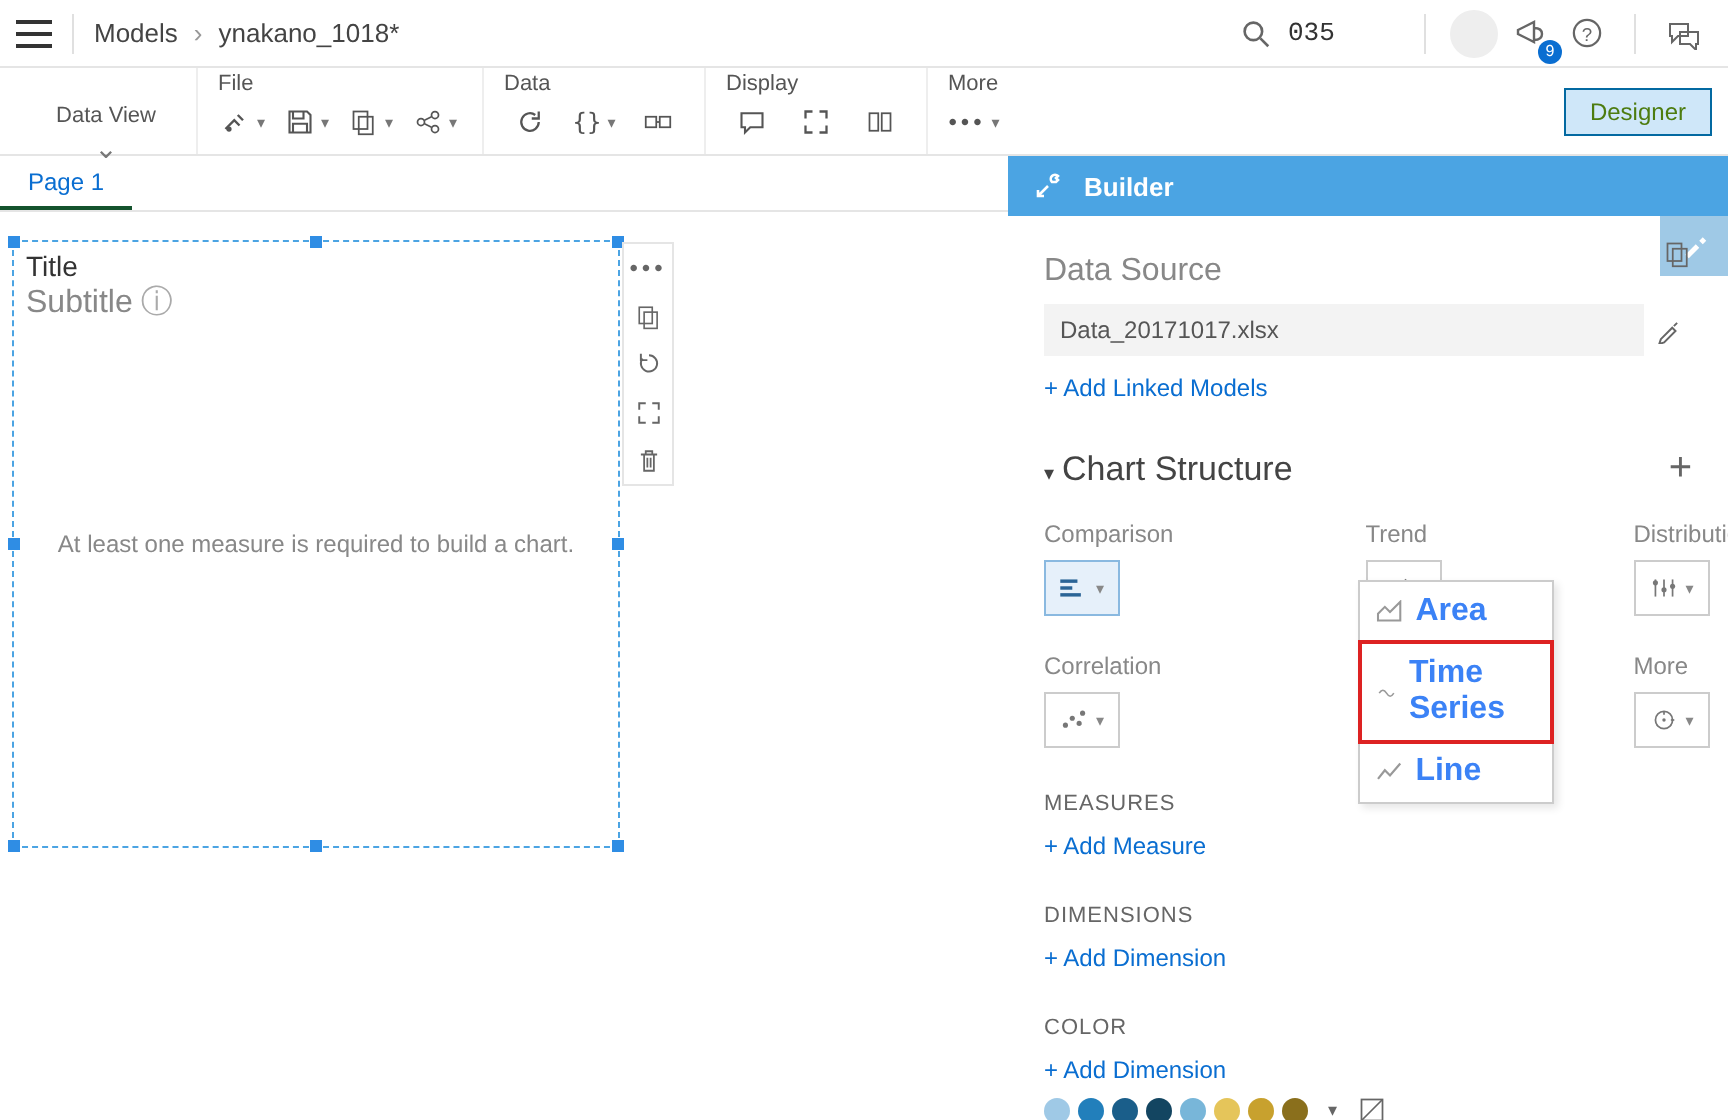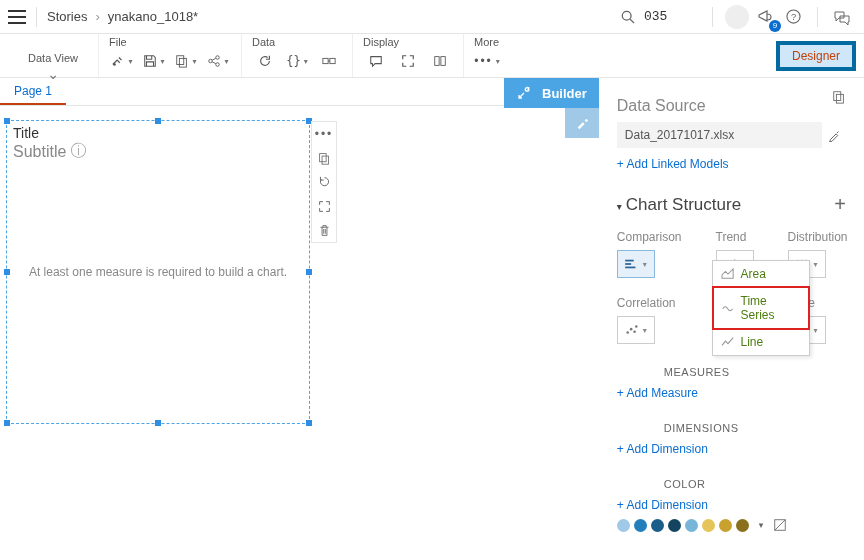--- a/index.html
+++ b/index.html
@@ -19,81 +19,81 @@
 
   .toolbar { display: flex; align-items: flex-start; height: 44px; border-bottom: 1px solid #e5e5e5; padding: 0 8px; }
   .tool-group { display: flex; flex-direction: column; padding: 2px 10px 0 10px; border-left: 1px solid #eee; height: 100%; }
   .tool-group:first-child { border-left: none; }
   .tool-group .label { font-size: 11px; color: #555; margin-bottom: 2px; }
   .tool-row { display: flex; align-items: center; gap: 6px; }
   .tb-btn { display: flex; align-items: center; justify-content: center; min-width: 26px; height: 22px; color: #555; cursor: pointer; gap: 1px; }
   .tb-btn .chev { font-size: 8px; color: #777; margin-left: 2px; }
   .data-view { width: 70px; text-align: center; font-size: 11px; color: #555; padding-top: 2px; margin-top: 14px; }
   .dv-chev { font-size: 14px; color: #777; margin-top: 2px; }
-  .designer-btn { margin-left: auto; align-self: center; background: #cfe7f9; border: 4px solid #0369a1; color: #c2410c; padding: 4px 12px; font-size: 12px; cursor: pointer; text-align: center; }
+  .designer-btn { margin-left: auto; align-self: center; background: #cfe7f9; border: 1px solid #0369a1; color: #4d7c0f; padding: 4px 12px; font-size: 12px; cursor: pointer; text-align: center; }
 
   .main { display: flex; height: calc(560px - 34px - 44px); }
   .canvas-area { flex: 1; display: flex; flex-direction: column; }
   .tabstrip { display: flex; border-bottom: 1px solid #e5e5e5; height: 28px; }
-  .tab { padding: 6px 14px; font-size: 12px; color: #0a6ed1; border-bottom: 2px solid #c2410c; cursor: pointer; }
+  .tab { padding: 6px 14px; font-size: 12px; color: #0a6ed1; border-bottom: 2px solid #14532d; cursor: pointer; }
   .canvas-body { flex: 1; padding: 14px 6px 6px 6px; position: relative; }
   .chart-widget { width: 304px; height: 304px; border: 1px dashed #4ba4e3; background: #fff; position: relative; }
   .chart-title { font-size: 14px; color: #333; padding: 4px 6px 0 6px; }
   .chart-sub { font-size: 16px; color: #888; padding: 0 6px; display: flex; align-items: center; gap: 4px; }
   .chart-msg { position: absolute; top: 50%; left: 50%; transform: translate(-50%, -50%); color: #888; font-size: 12px; text-align: center; width: 90%; }
   .chart-actions { position: absolute; top: 0; right: -28px; width: 26px; background: #fff; border: 1px solid #e5e5e5; display: flex; flex-direction: column; }
   .chart-actions .act { height: 24px; display: flex; align-items: center; justify-content: center; cursor: pointer; color: #666; }
   .more-dots { letter-spacing: 2px; }
   .sel-handle { width: 6px; height: 6px; background: #2f8de4; position: absolute; }
   .sh-tl { top: -3px; left: -3px; } .sh-tr { top: -3px; right: -3px; } .sh-bl { bottom: -3px; left: -3px; } .sh-br { bottom: -3px; right: -3px; }
   .sh-tm { top: -3px; left: 50%; margin-left: -3px; } .sh-bm { bottom: -3px; left: 50%; margin-left: -3px; }
   .sh-ml { left: -3px; top: 50%; margin-top: -3px; } .sh-mr { right: -3px; top: 50%; margin-top: -3px; }
 
-  .builder-panel { width: 360px; display: flex; flex-direction: row; background: #fff; justify-content: space-between; }
+  .builder-panel { width: 360px; display: flex; flex-direction: column; background: #fff; justify-content: space-between; }
   .builder-header { height: 30px; background: #4ba4e3; display: flex; align-items: center; padding: 0 12px; color: #fff; font-size: 13px; font-weight: bold; }
   .side-tab { position: absolute; right: 0; width: 34px; height: 30px; background: #9fc9e6; display: flex; align-items: center; justify-content: center; color: #fff; }
   .builder-body { flex: 1; overflow-y: auto; padding: 12px 18px; }
   .section-label { color: #888; font-size: 16px; margin-top: 7px; }
   .ds-box { display: flex; align-items: center; margin-top: 6px; }
   .ds-name { flex: 1; background: #f3f3f3; padding: 6px 8px; color: #555; font-size: 12px; }
   .ds-edit { width: 24px; height: 28px; display: flex; align-items: center; justify-content: center; color: #666; cursor: pointer; }
   .link-action { color: #0a6ed1; font-size: 12px; margin-top: 8px; display: inline-block; cursor: pointer; }
   .chart-struct-head { display: flex; align-items: center; justify-content: space-between; margin-top: 22px; }
   .chart-struct-head h3 { font-weight: normal; font-size: 17px; color: #444; }
   .chart-struct-head .tri { margin-right: 4px; font-size: 10px; }
   .plus { font-size: 20px; color: #666; cursor: pointer; }
-  .struct-grid { display: flex; gap: 34px; margin-top: 14px; }
+  .struct-grid { display: flex; gap: 96px; margin-top: 14px; }
   .struct-col { display: flex; flex-direction: column; gap: 18px; position: relative; }
   .struct-item .cat { font-size: 12px; color: #888; margin-bottom: 6px; }
   .chartpick { width: 38px; height: 28px; border: 1px solid #ccc; display: flex; align-items: center; justify-content: center; gap: 2px; cursor: pointer; color: #666; font-size: 12px; background: #fff; }
   .chartpick.active { background: #e6f0fa; border-color: #8ab9e0; color: #2a6496; }
   .chartpick .chev { font-size: 8px; color: #888; margin-left: 2px; }
   .trend-menu { position: absolute; top: 30px; left: -4px; width: 98px; background: #fff; border: 1px solid #ccc; box-shadow: 2px 2px 4px rgba(0,0,0,.1); z-index: 5; }
-  .trend-item { display: flex; align-items: center; gap: 6px; padding: 6px 8px; color: #4d7c0f; font-size: 12px; cursor: pointer; }
+  .trend-item { display: flex; align-items: center; gap: 6px; padding: 6px 8px; color: #3b82f6; font-size: 16px; cursor: pointer; font-weight: bold; }
   .trend-item.highlight { border: 2px solid #d22; margin: -1px; }
-  .section-hd { font-size: 11px; color: #666; letter-spacing: .5px; margin-top: 22px; margin-left: 47px; }
+  .section-hd { font-size: 11px; color: #666; letter-spacing: .5px; margin-top: 22px; }
   .swatch-row { display: flex; gap: 4px; align-items: center; margin-top: 6px; }
   .swatch { width: 13px; height: 13px; border-radius: 50%; }
   .swatch-chev { font-size: 9px; color: #666; margin: 0 6px; }
   .copy-icon { position: absolute; right: 18px; top: 12px; color: #666; cursor: pointer; }
   .builder-body { position: relative; }
   svg { display: block; }
 </style>
 </head>
 <body>
 
 <div class="topbar">
   <div class="hamburger">
       <span></span>
       <span></span>
       <span></span>
     </div>
   <div class="divider"></div>
   <div class="breadcrumb">
-    <span>Stories</span>
+    <span>Models</span>
     <span class="bc-chev">›</span>
     <span>ynakano_1018*</span>
   </div>
   <div class="spacer"></div>
   <div class="search-wrap">
     <div class="icon-btn">
       <svg width="14" height="14" viewBox="0 0 16 16">
           <circle cx="6.5" cy="6.5" r="5" fill="none" stroke="#666" stroke-width="1.5"></circle>
           <line x1="10.5" y1="10.5" x2="15" y2="15" stroke="#666" stroke-width="1.5"></line>
         </svg>

